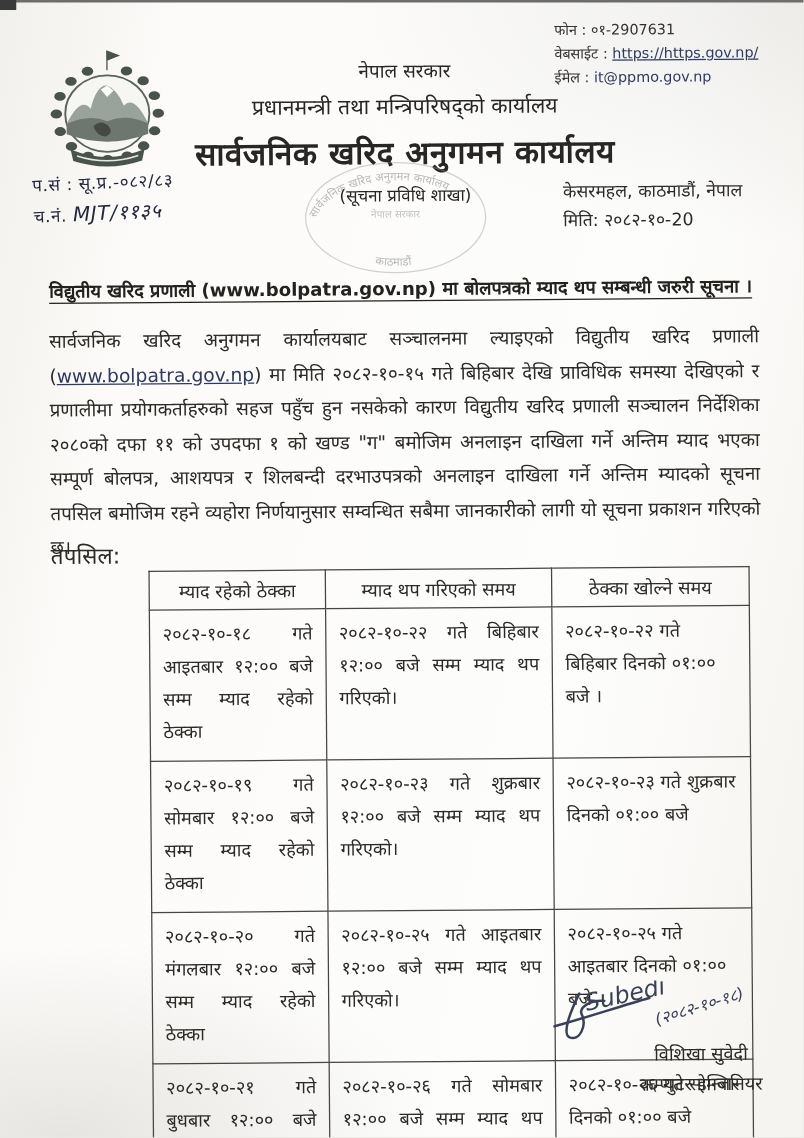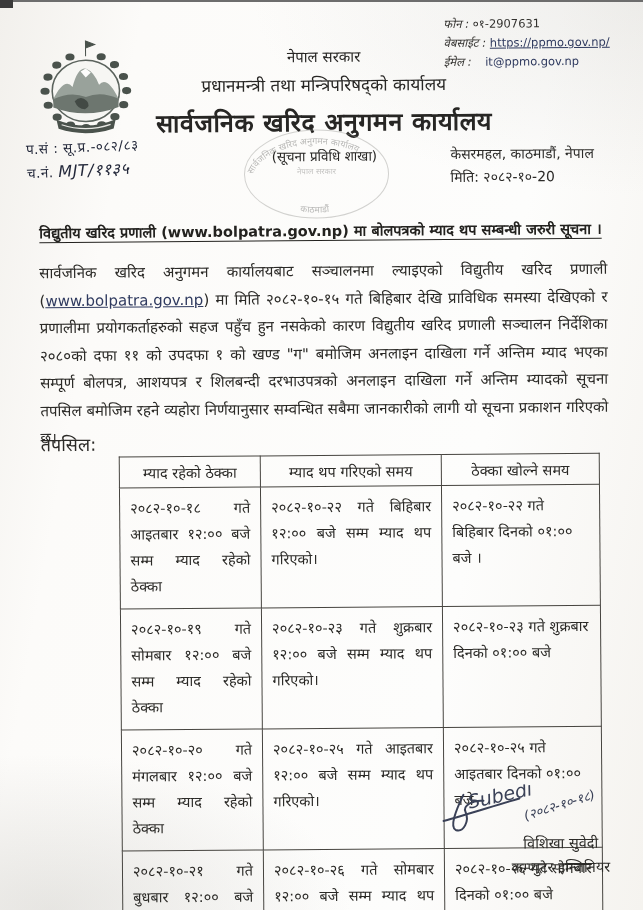--- a/index.html
+++ b/index.html
@@ -18,21 +18,21 @@
       radial-gradient(ellipse 600px 300px at 100% 0%, rgba(205,203,198,.30), transparent 65%),
       linear-gradient(100deg, #f2f0ec 0%, #fcfbf9 18%, #fdfdfc 70%, #f5f3ef 100%);
   }
   .scan-edge { position:absolute; top:0; left:0; width:100%; height:2px; background:#6d6d6d; }
   .scan-corner { position:absolute; top:0; left:0; width:13px; height:8px; background:#3a3a3a; }
   .tilt { position:absolute; inset:0; transform:rotate(-0.45deg); transform-origin:50% 40%; }
 
   .emblem { position:absolute; left:42px; top:36px; }
 
   .contact { position:absolute; left:446px; top:16px; font-size:11.5px; line-height:19px; color:#33322f; white-space:nowrap; }
-  .contact .lbl { color:#33322f;font-style:italic; }
+  .contact .lbl { color:#33322f; }
   .contact a, .link { color:#2f3a5f; text-decoration:underline; }
 
   .hdr { position:absolute; left:108px; top:46px; width:436px; text-align:center; color:#272624; }
   .hdr .gov   { font-size:15px; margin-bottom:7px; }
   .hdr .pmo   { font-size:17px; margin-bottom:8px; }
   .hdr .title { font-size:25px; font-weight:bold; letter-spacing:.5px; margin-bottom:9px; }
   .hdr .sect  { font-size:13.5px; position:relative; z-index:2; }
 
   .stamp { position:absolute; left:240px; top:122px; z-index:1; opacity:.8; }
 
@@ -102,25 +102,25 @@
       </svg>
     </div>
 
     <div class="contact">
       <div>
         <span class="lbl">फोन :</span>
         <span>०१-2907631</span>
       </div>
       <div>
         <span class="lbl">वेबसाईट :</span>
-        <span class="link">https://ppmo.gov.np/</span>
+        <span class="link">https://https.gov.np/</span>
       </div>
       <div>
         <span class="lbl">ईमेल :</span>
-        <span class="link" style="text-decoration:none;margin-left:10px;">it@ppmo.gov.np</span>
+        <span class="link" style="text-decoration:none;">it@ppmo.gov.np</span>
       </div>
     </div>
 
     <div class="hdr">
       <div class="gov">नेपाल सरकार</div>
       <div class="pmo">प्रधानमन्त्री तथा मन्त्रिपरिषद्को कार्यालय</div>
       <div class="title">सार्वजनिक खरिद अनुगमन कार्यालय</div>
       <div class="sect">(सूचना प्रविधि शाखा)</div>
     </div>
 

